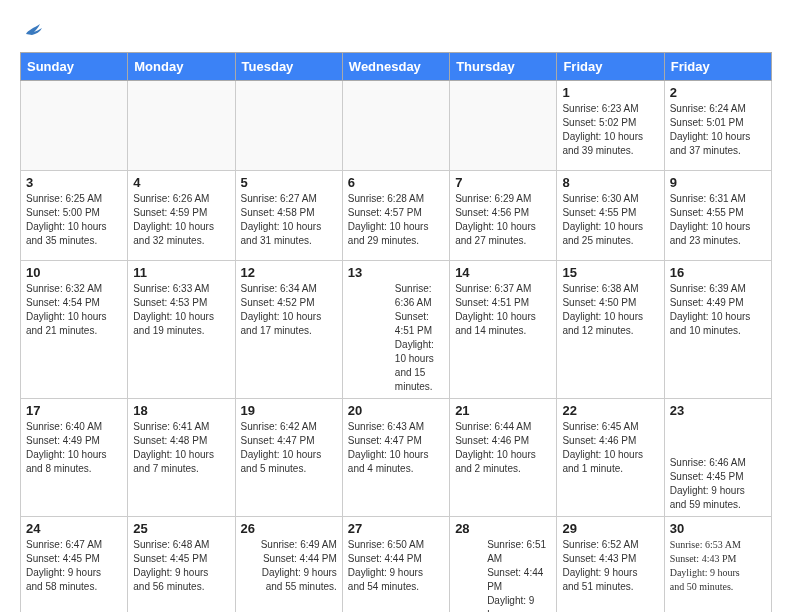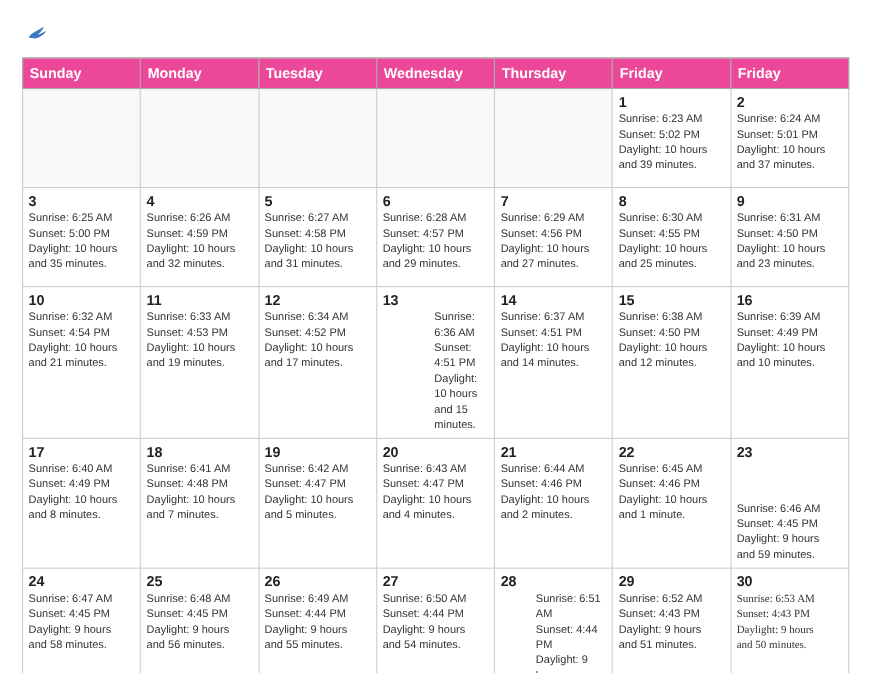--- a/index.html
+++ b/index.html
@@ -39,21 +39,21 @@
     .location {
       font-size: 16px;
       color: #444;
     }
     .calendar {
       width: 100%;
       border-collapse: collapse;
       table-layout: fixed;
     }
     .calendar th {
-      background-color: #ec4899;
+      background-color: #3b82f6;
       color: #fff;
       font-size: 13px;
       font-weight: bold;
       padding: 6px 6px;
       text-align: left;
       border: 1px solid #aaa;
     }
     .calendar td {
       border: 1px solid #ccc;
       vertical-align: top;
@@ -174,21 +174,21 @@
         <td>
           <span class="day-num">8</span>
           <div class="day-detail" style="white-space: pre-line;">Sunrise: 6:30 AM
 Sunset: 4:55 PM
 Daylight: 10 hours
 and 25 minutes.</div>
         </td>
         <td>
           <span class="day-num">9</span>
           <div class="day-detail" style="white-space: pre-line;">Sunrise: 6:31 AM
-Sunset: 4:50 PM
+Sunset: 4:55 PM
 Daylight: 10 hours
 and 23 minutes.</div>
         </td>
       </tr>
       <tr>
         <td>
           <span class="day-num">10</span>
           <div class="day-detail" style="white-space: pre-line;">Sunrise: 6:32 AM
 Sunset: 4:54 PM
 Daylight: 10 hours
@@ -298,21 +298,21 @@
         </td>
         <td>
           <span class="day-num">25</span>
           <div class="day-detail" style="white-space: pre-line;">Sunrise: 6:48 AM
 Sunset: 4:45 PM
 Daylight: 9 hours
 and 56 minutes.</div>
         </td>
         <td>
           <span class="day-num">26</span>
-          <div class="day-detail" style="white-space: pre-line;">Sunrise: 6:49 AM
+          <div class="day-detail" style="white-space: pre-line; text-align: right;">Sunrise: 6:49 AM
 Sunset: 4:44 PM
 Daylight: 9 hours
 and 55 minutes.</div>
         </td>
         <td>
           <span class="day-num">27</span>
           <div class="day-detail" style="white-space: pre-line;">Sunrise: 6:50 AM
 Sunset: 4:44 PM
 Daylight: 9 hours
 and 54 minutes.</div>

